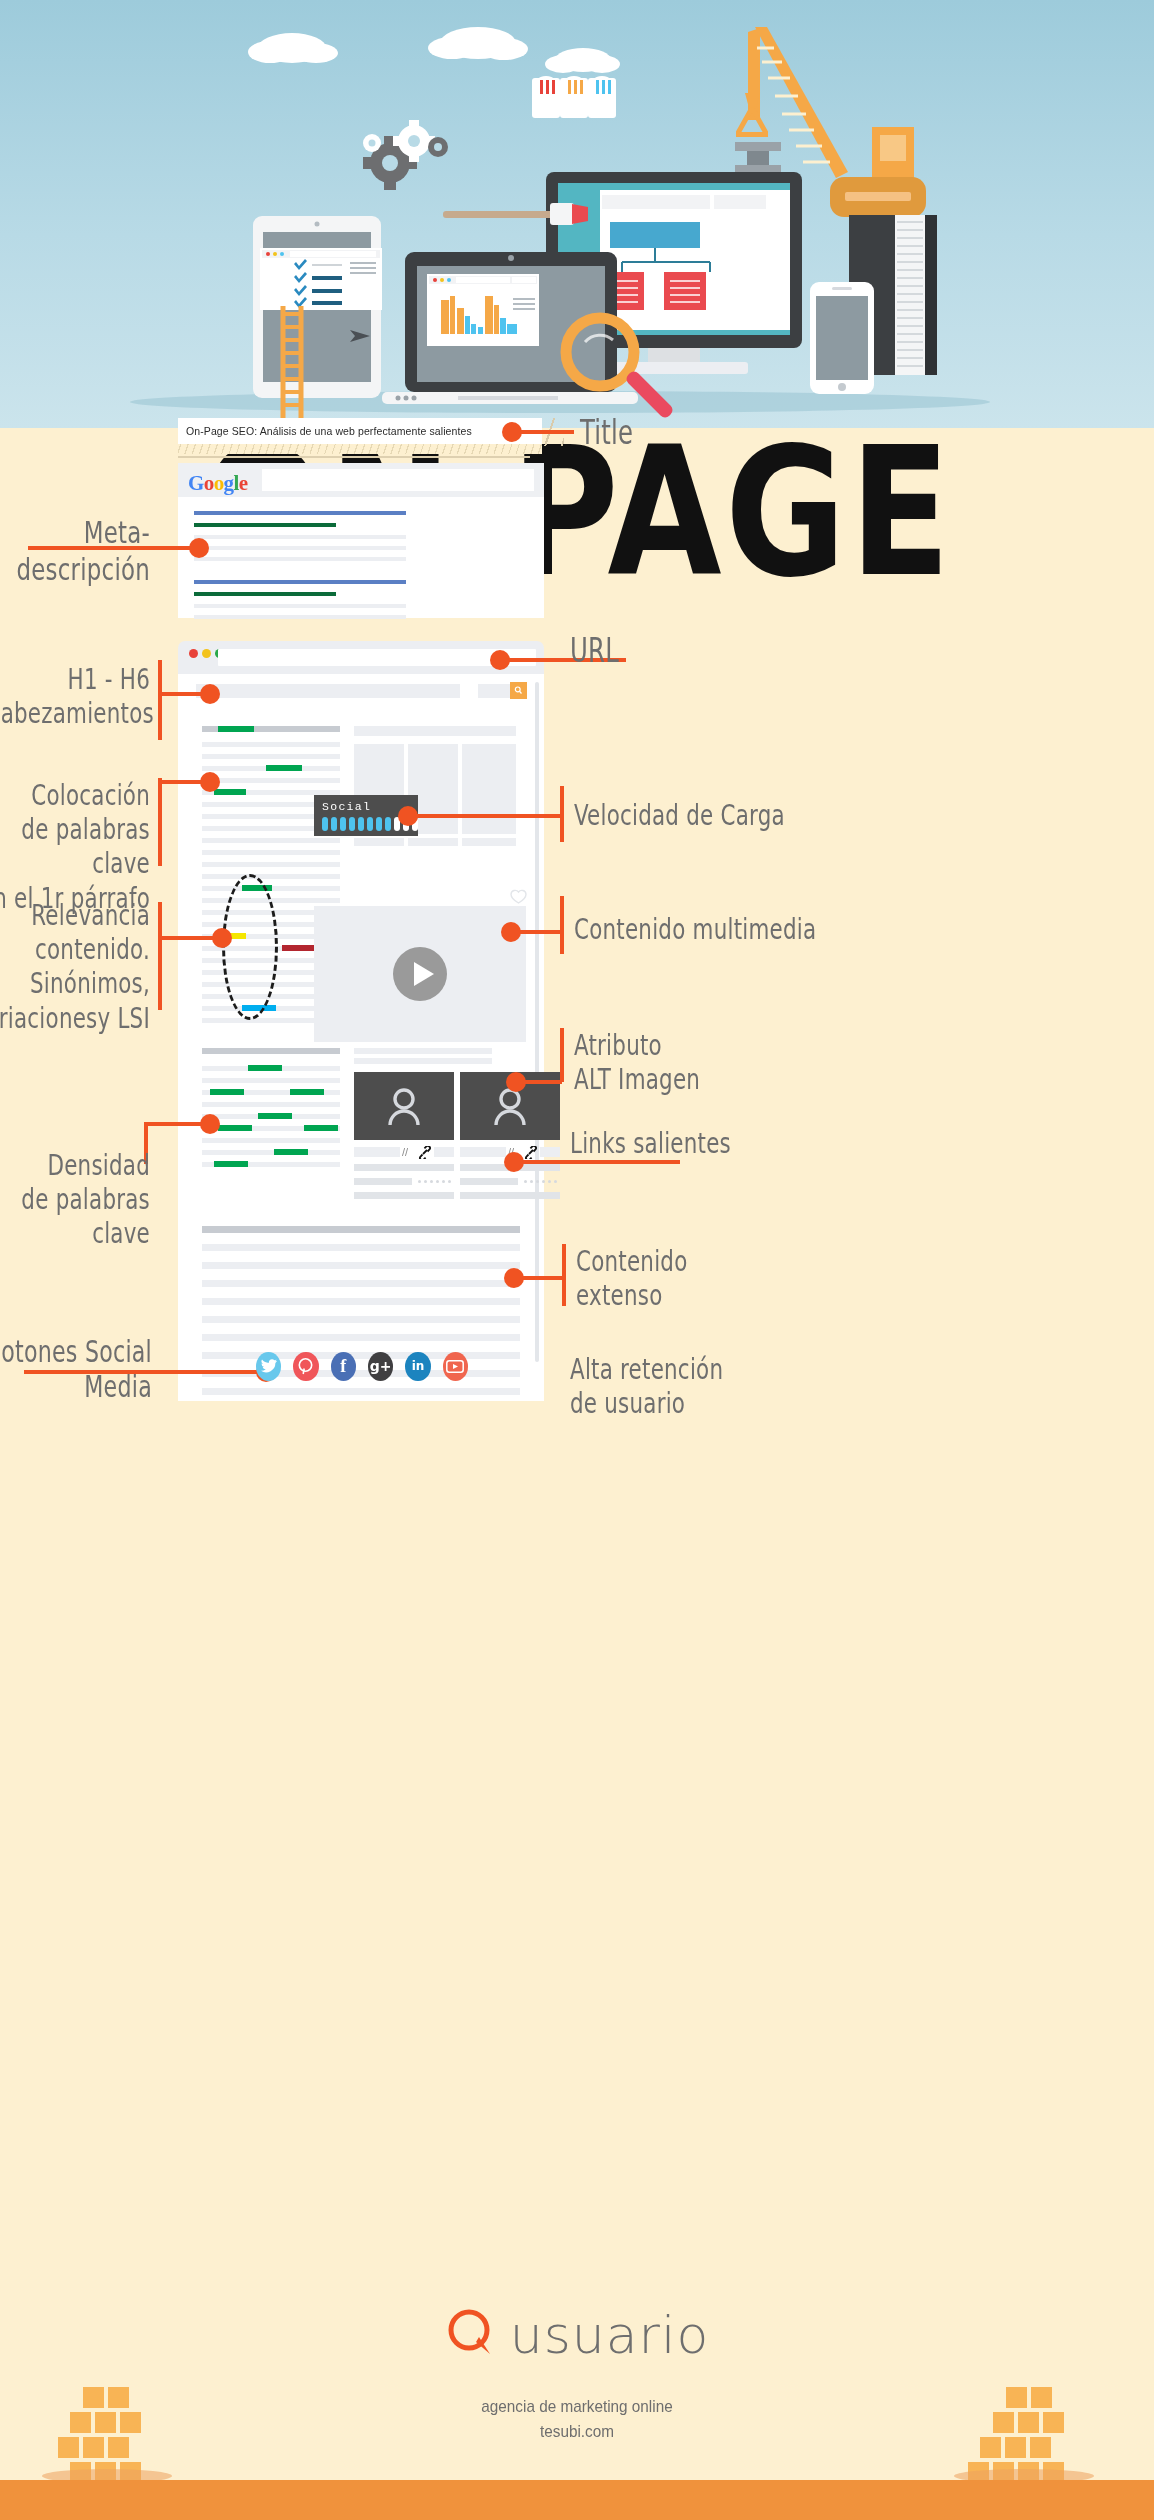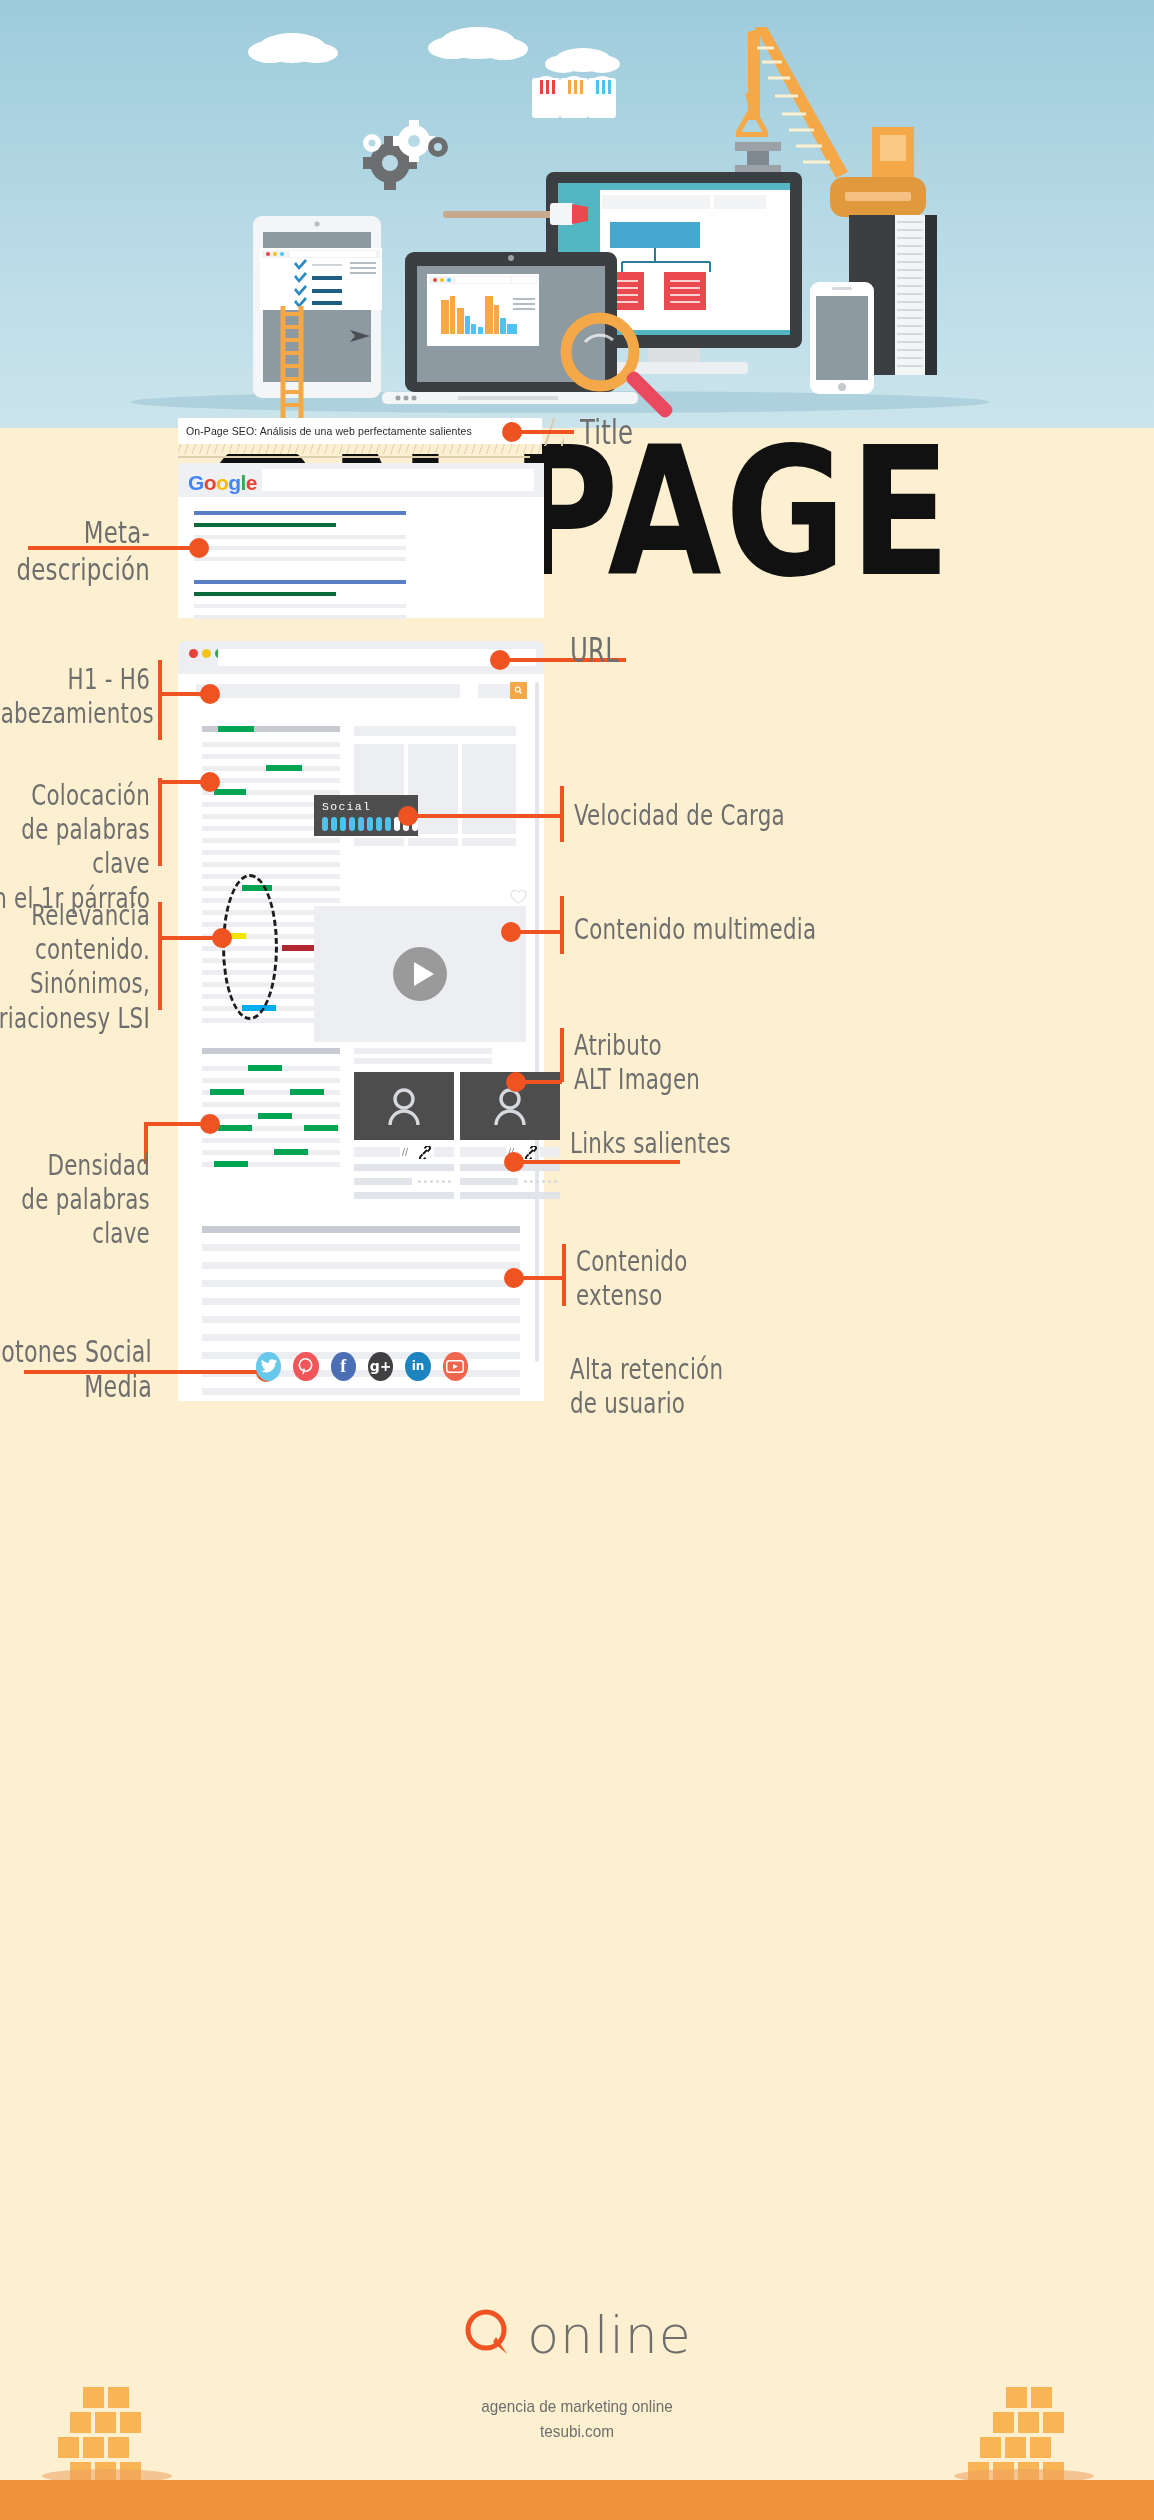--- a/index.html
+++ b/index.html
@@ -75,21 +75,21 @@
   }
   #underbar { position: absolute; left: 178px; top: 456px; width: 352px; height: 2px;
               background: #ded0b0; }
 
   
   #serp { position: absolute; left: 178px; top: 463px; width: 366px; height: 155px;
           background: #ffffff; }
   #serpbar { position: absolute; left: 0; top: 0; width: 366px; height: 34px;
              background: #eef0f3; }
   #glogo { position: absolute; left: 10px; top: 8px; font-size: 21px; font-weight: bold;
-           letter-spacing: -0.6px; font-family: Liberation Sans, sans-serif; }
+           letter-spacing: -0.6px; font-family: Liberation Serif, serif; }
   #glogo i { font-style: normal; }
   #gsearch { position: absolute; left: 84px; top: 6px; width: 272px; height: 22px;
              background: #ffffff; }
   .serp-ln { position: absolute; height: 4px; }
   .serp-blue { background: #5b7fc4; }
   .serp-green { background: #0b6b3a; }
   .serp-grey { background: #eceef2; }
 
   
   #win { position: absolute; left: 178px; top: 641px; width: 366px; height: 760px; }
@@ -741,21 +741,21 @@
 </div>
 
 <div id="logo">
   <span id="logorow">
     <span>
       <svg width="52" height="52" viewBox="0 0 52 52">
         <circle cx="24" cy="23" r="18" fill="none" stroke="#f05322" stroke-width="5"></circle>
         <path d="M31 35 L45 47 L34 30 Z" fill="#f05322"></path>
       </svg>
     </span>
-    <span id="logotext">online</span>
+    <span id="logotext">usuario</span>
   </span>
 </div>
 <div id="tag1">agencia de marketing online</div>
 <div id="tag2">tesubi.com</div>
 
 <div class="brickstack" style="left:56px;top:2385px">
   <span class="brick" style="left:25px;top:0"></span>
     <span class="brick" style="left:50px;top:0"></span>
   <span class="brick" style="left:12px;top:25px"></span>
     <span class="brick" style="left:37px;top:25px"></span>

